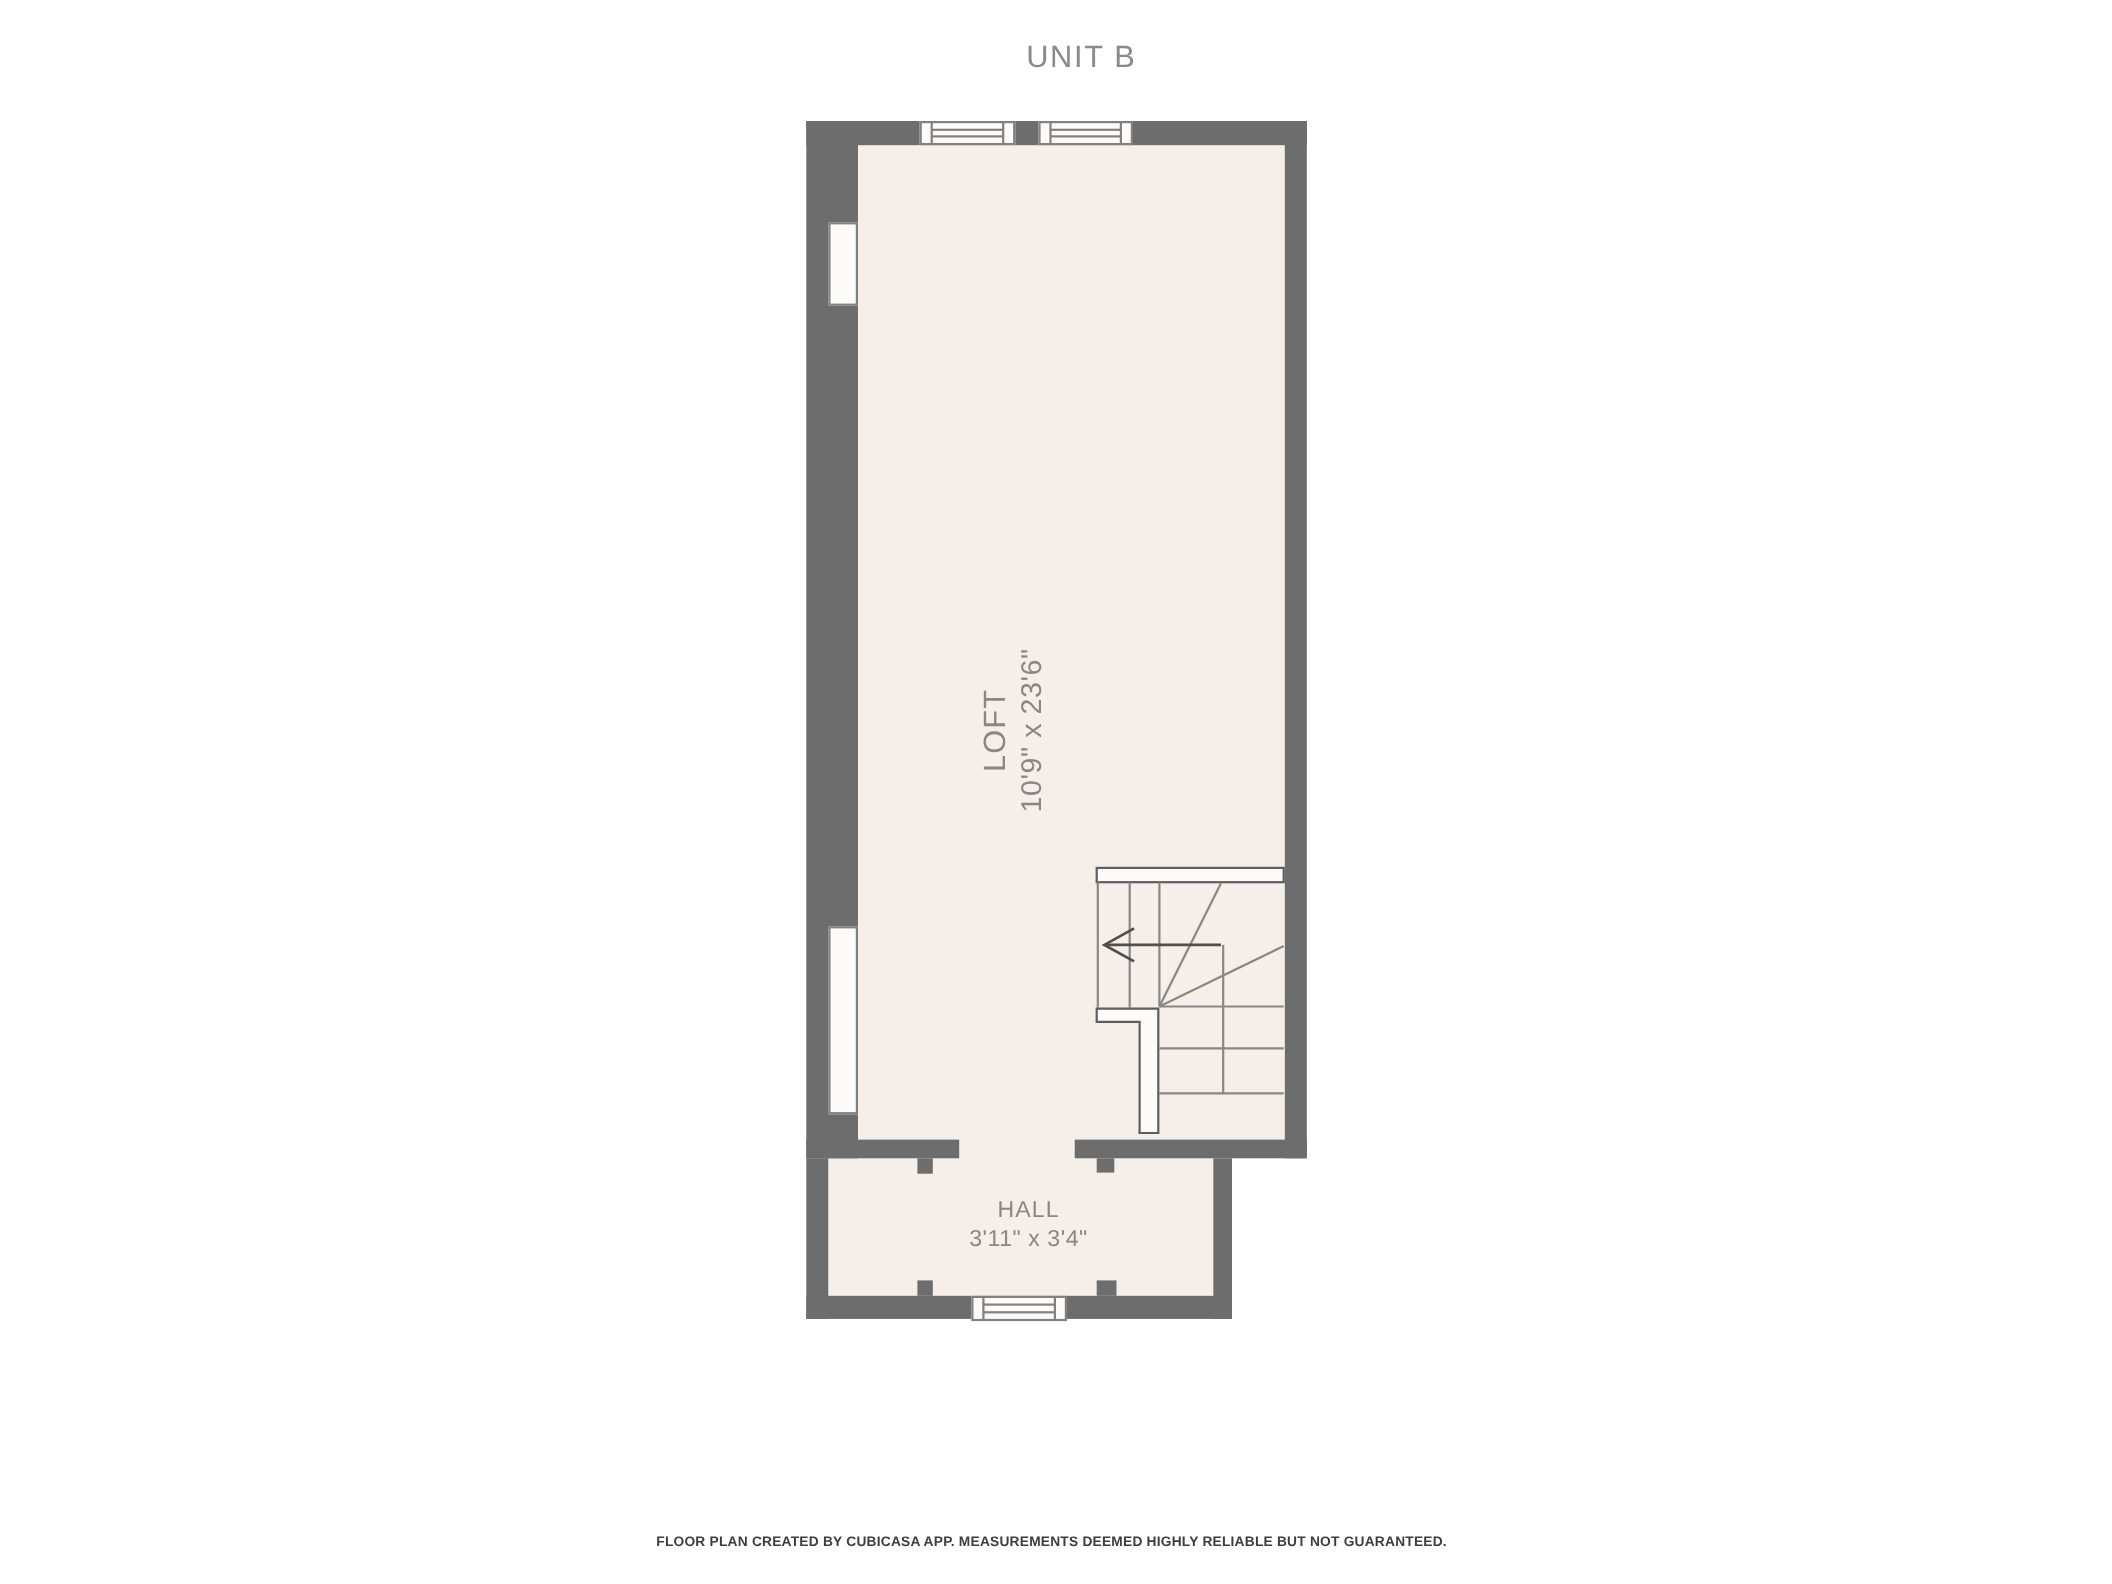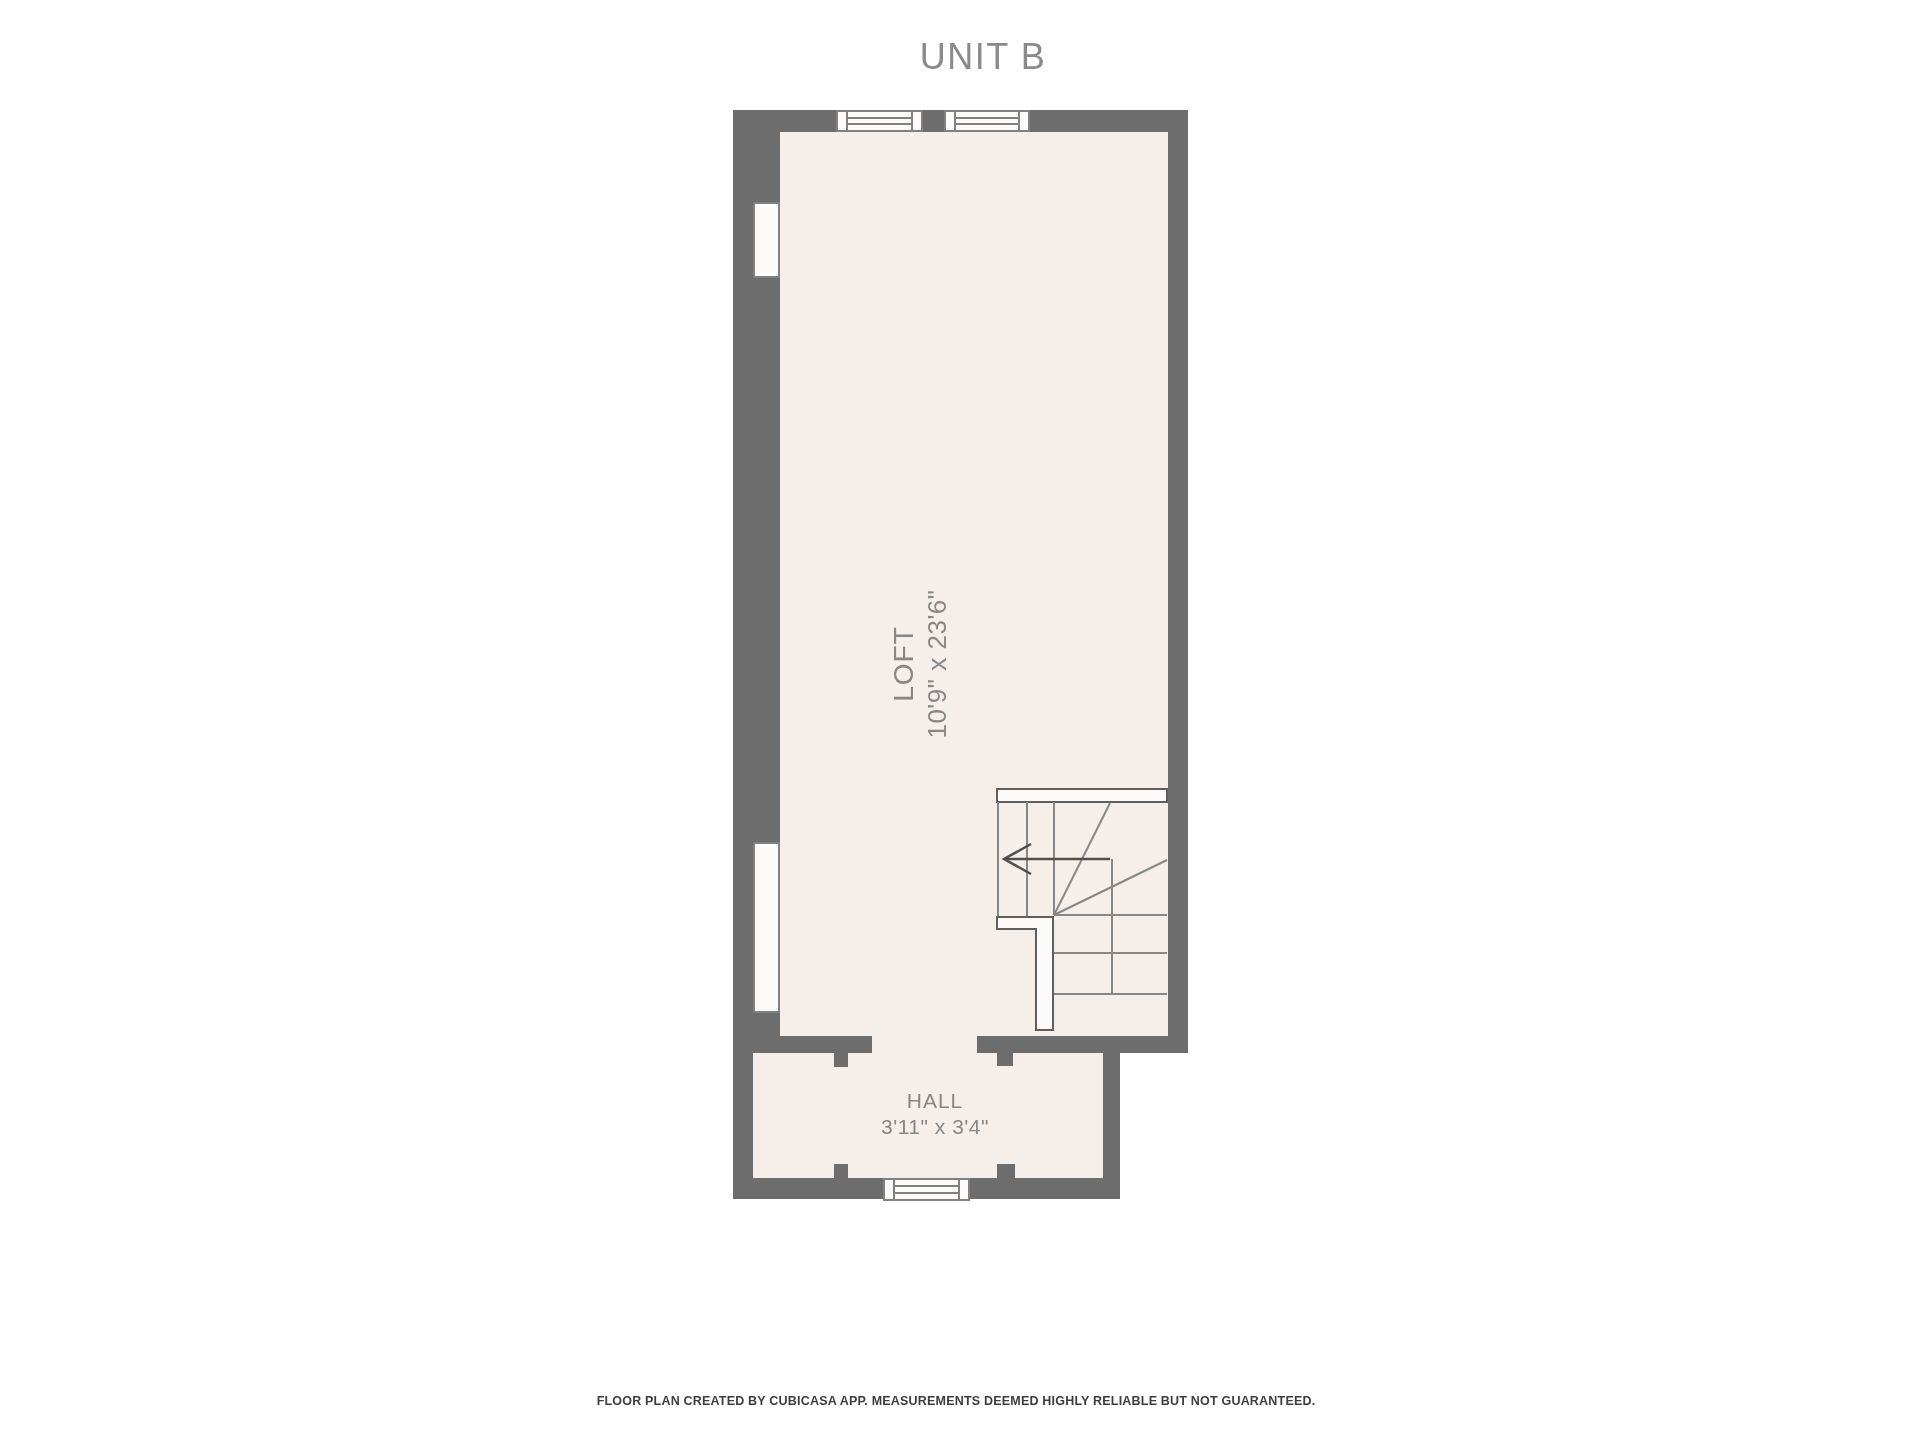--- a/index.html
+++ b/index.html
@@ -5,21 +5,21 @@
   html,body{margin:0;padding:0;background:#ffffff;}
   .page{
     position:relative;width:1920px;height:1440px;background:#ffffff;overflow:hidden;
     font-family:"Liberation Sans", sans-serif;
   }
   .page *{box-sizing:border-box;}
 
   
   .unit-title{
     position:absolute;left:983px;top:36px;transform:translateX(-50%);
-    font-size:36px;letter-spacing:1.5px;color:var(--title-text);white-space:nowrap;
+    font-size:28px;letter-spacing:1.5px;color:var(--title-text);white-space:nowrap;
   }
   .room-label{
     position:absolute;text-align:center;color:var(--room-text);white-space:nowrap;
   }
   .room-label .room-name{font-size:28px;letter-spacing:1px;line-height:1.25;}
   .room-label .room-dims{font-size:26px;letter-spacing:0.5px;line-height:1.25;}
   .loft-label{
     left:920px;top:664px;transform:translate(-50%,-50%) rotate(-90deg);
   }
   .hall-label{

